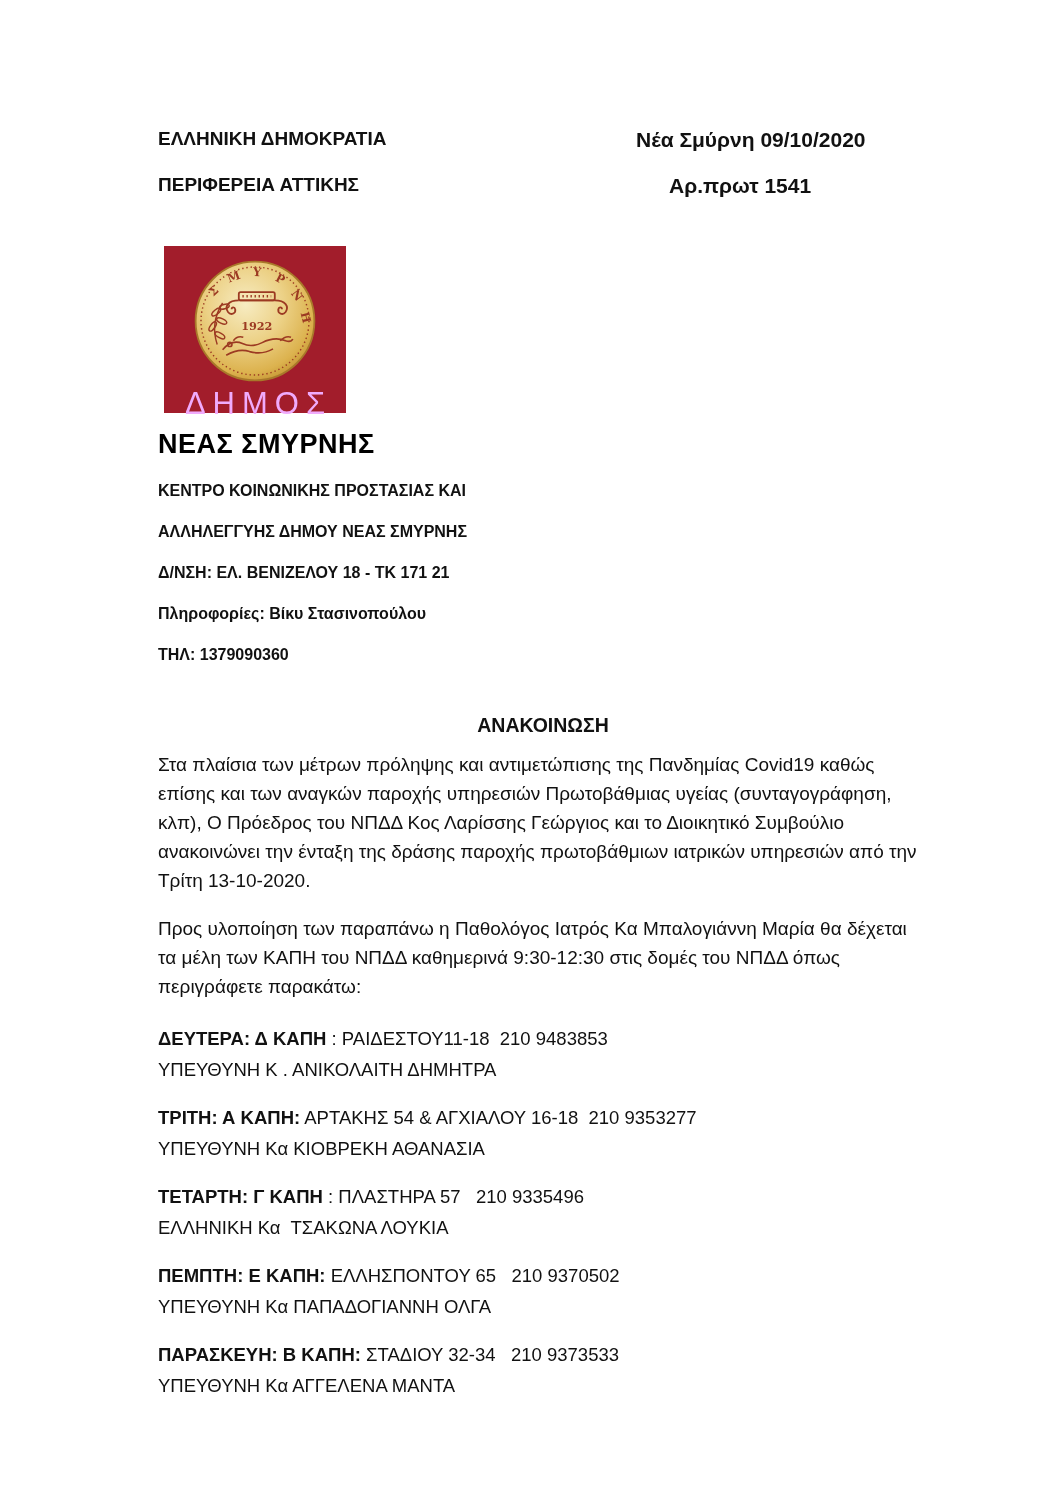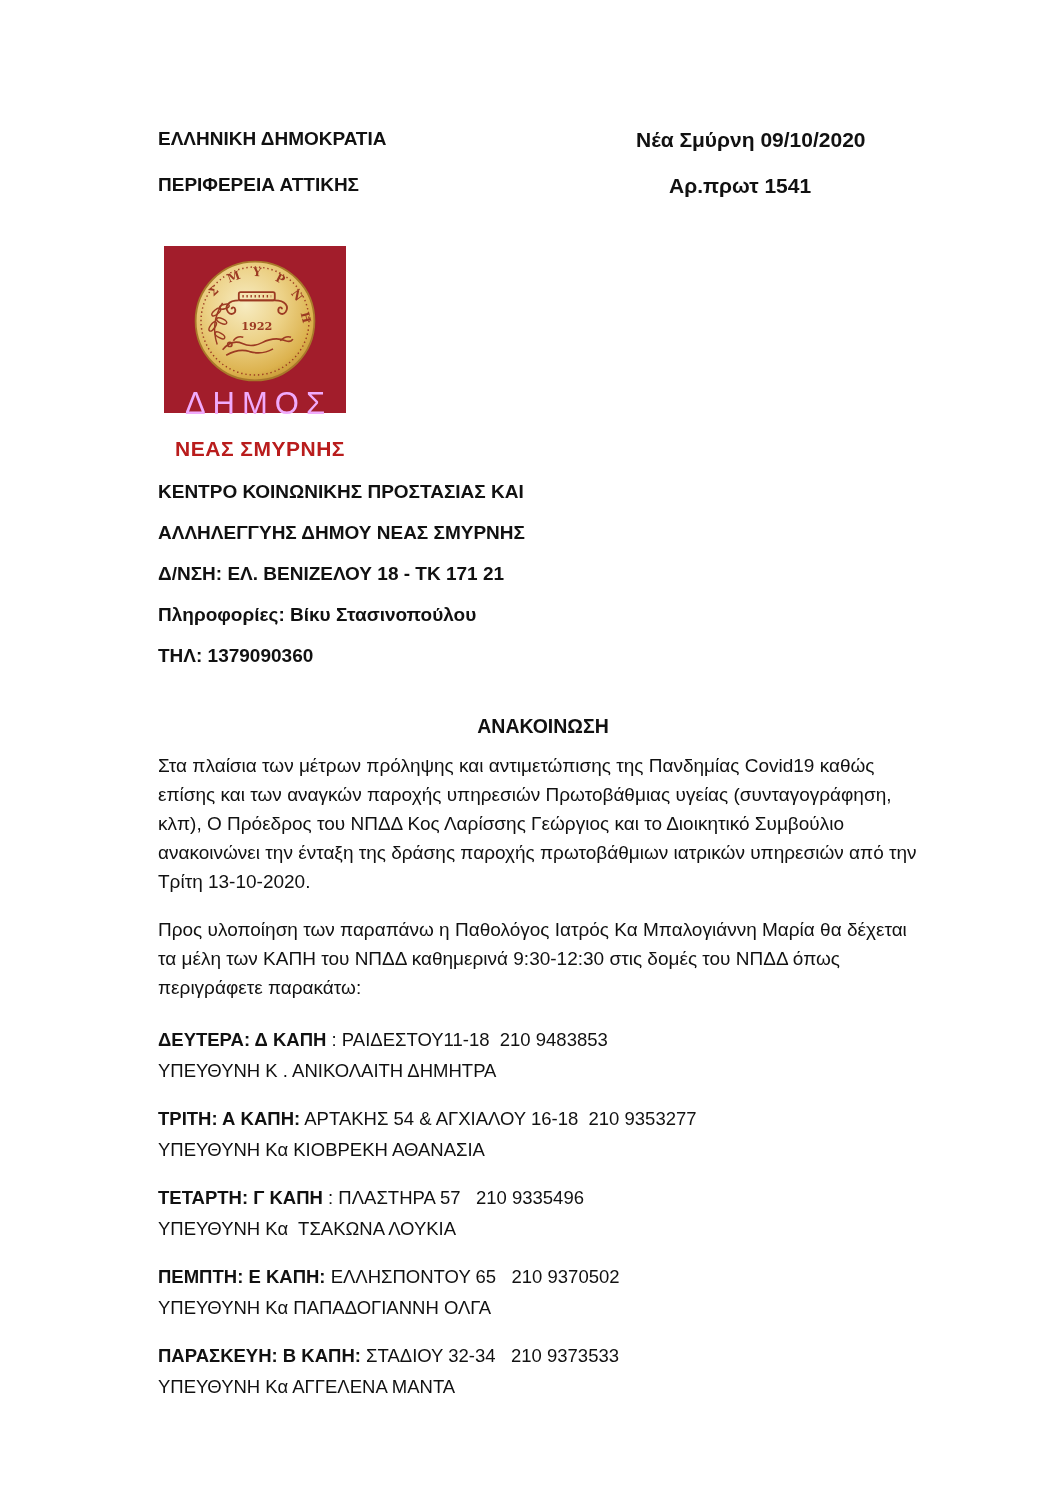--- a/index.html
+++ b/index.html
@@ -29,28 +29,28 @@
     display: flex; flex-direction: column; align-items: center;
     justify-content: flex-start;
   }
   .coin-holder { margin-top: 12px; width: 132px; height: 126px; }
   .dimos {
     color: #f0abfc; font-family: Liberation Sans, sans-serif;
     font-size: 31px; letter-spacing: 7px; margin-top: 2px;
     font-weight: 400; text-indent: 7px;
   }
   .muni-name {
-    margin-top: 24px; width: 204px; text-align: center;
-    color: #b91c1c; font-weight: bold; font-size: 21px; letter-spacing: 0.5px;
+    margin-top: 16px; width: 204px; text-align: center;
+    color: #000000; font-weight: bold; font-size: 27px; letter-spacing: 0.5px;
     white-space: nowrap;
   }
 
   
   .org { margin-top: 20px; }
-  .org-line { font-weight: bold; font-size: 19px; margin-bottom: 19px; line-height: 22px; }
+  .org-line { font-weight: bold; font-size: 16px; margin-bottom: 19px; line-height: 22px; }
 
   
   .doc-title { margin-top: 48px; text-align: center; font-weight: bold; font-size: 19.5px; }
 
   
   .para { margin-top: 13px; font-size: 19px; line-height: 29px; width: 770px; text-align: left; }
   .para + .para { margin-top: 19px; }
 
   
   .schedule { margin-top: 22px; }
@@ -153,21 +153,21 @@
       <div class="l2">ΥΠΕΥΘΥΝΗ Κ . ΑΝΙΚΟΛΑΙΤΗ ΔΗΜΗΤΡΑ</div>
     </div>
 
     <div class="entry">
       <div class="l1"><span class="day">ΤΡΙΤΗ: Α ΚΑΠΗ:</span><span> ΑΡΤΑΚΗΣ 54 &amp; ΑΓΧΙΑΛΟΥ 16-18  210 9353277</span></div>
       <div class="l2">ΥΠΕΥΘΥΝΗ Κα ΚΙΟΒΡΕΚΗ ΑΘΑΝΑΣΙΑ</div>
     </div>
 
     <div class="entry">
       <div class="l1"><span class="day">ΤΕΤΑΡΤΗ: Γ ΚΑΠΗ</span><span> : ΠΛΑΣΤΗΡΑ 57   210 9335496</span></div>
-      <div class="l2">ΥΠΕΥΘΥΝΗ Κα  ΤΣΑΚΩΝΑ ΛΟΥΚΙΑ</div>
+      <div class="l2">ΕΛΛΗΝΙΚΗ Κα  ΤΣΑΚΩΝΑ ΛΟΥΚΙΑ</div>
     </div>
 
     <div class="entry">
       <div class="l1"><span class="day">ΠΕΜΠΤΗ: Ε ΚΑΠΗ:</span><span> ΕΛΛΗΣΠΟΝΤΟΥ 65   210 9370502</span></div>
       <div class="l2">ΥΠΕΥΘΥΝΗ Κα ΠΑΠΑΔΟΓΙΑΝΝΗ ΟΛΓΑ</div>
     </div>
 
     <div class="entry">
       <div class="l1"><span class="day">ΠΑΡΑΣΚΕΥΗ: Β ΚΑΠΗ:</span><span> ΣΤΑΔΙΟΥ 32-34   210 9373533</span></div>
       <div class="l2">ΥΠΕΥΘΥΝΗ Κα ΑΓΓΕΛΕΝΑ ΜΑΝΤΑ</div>

